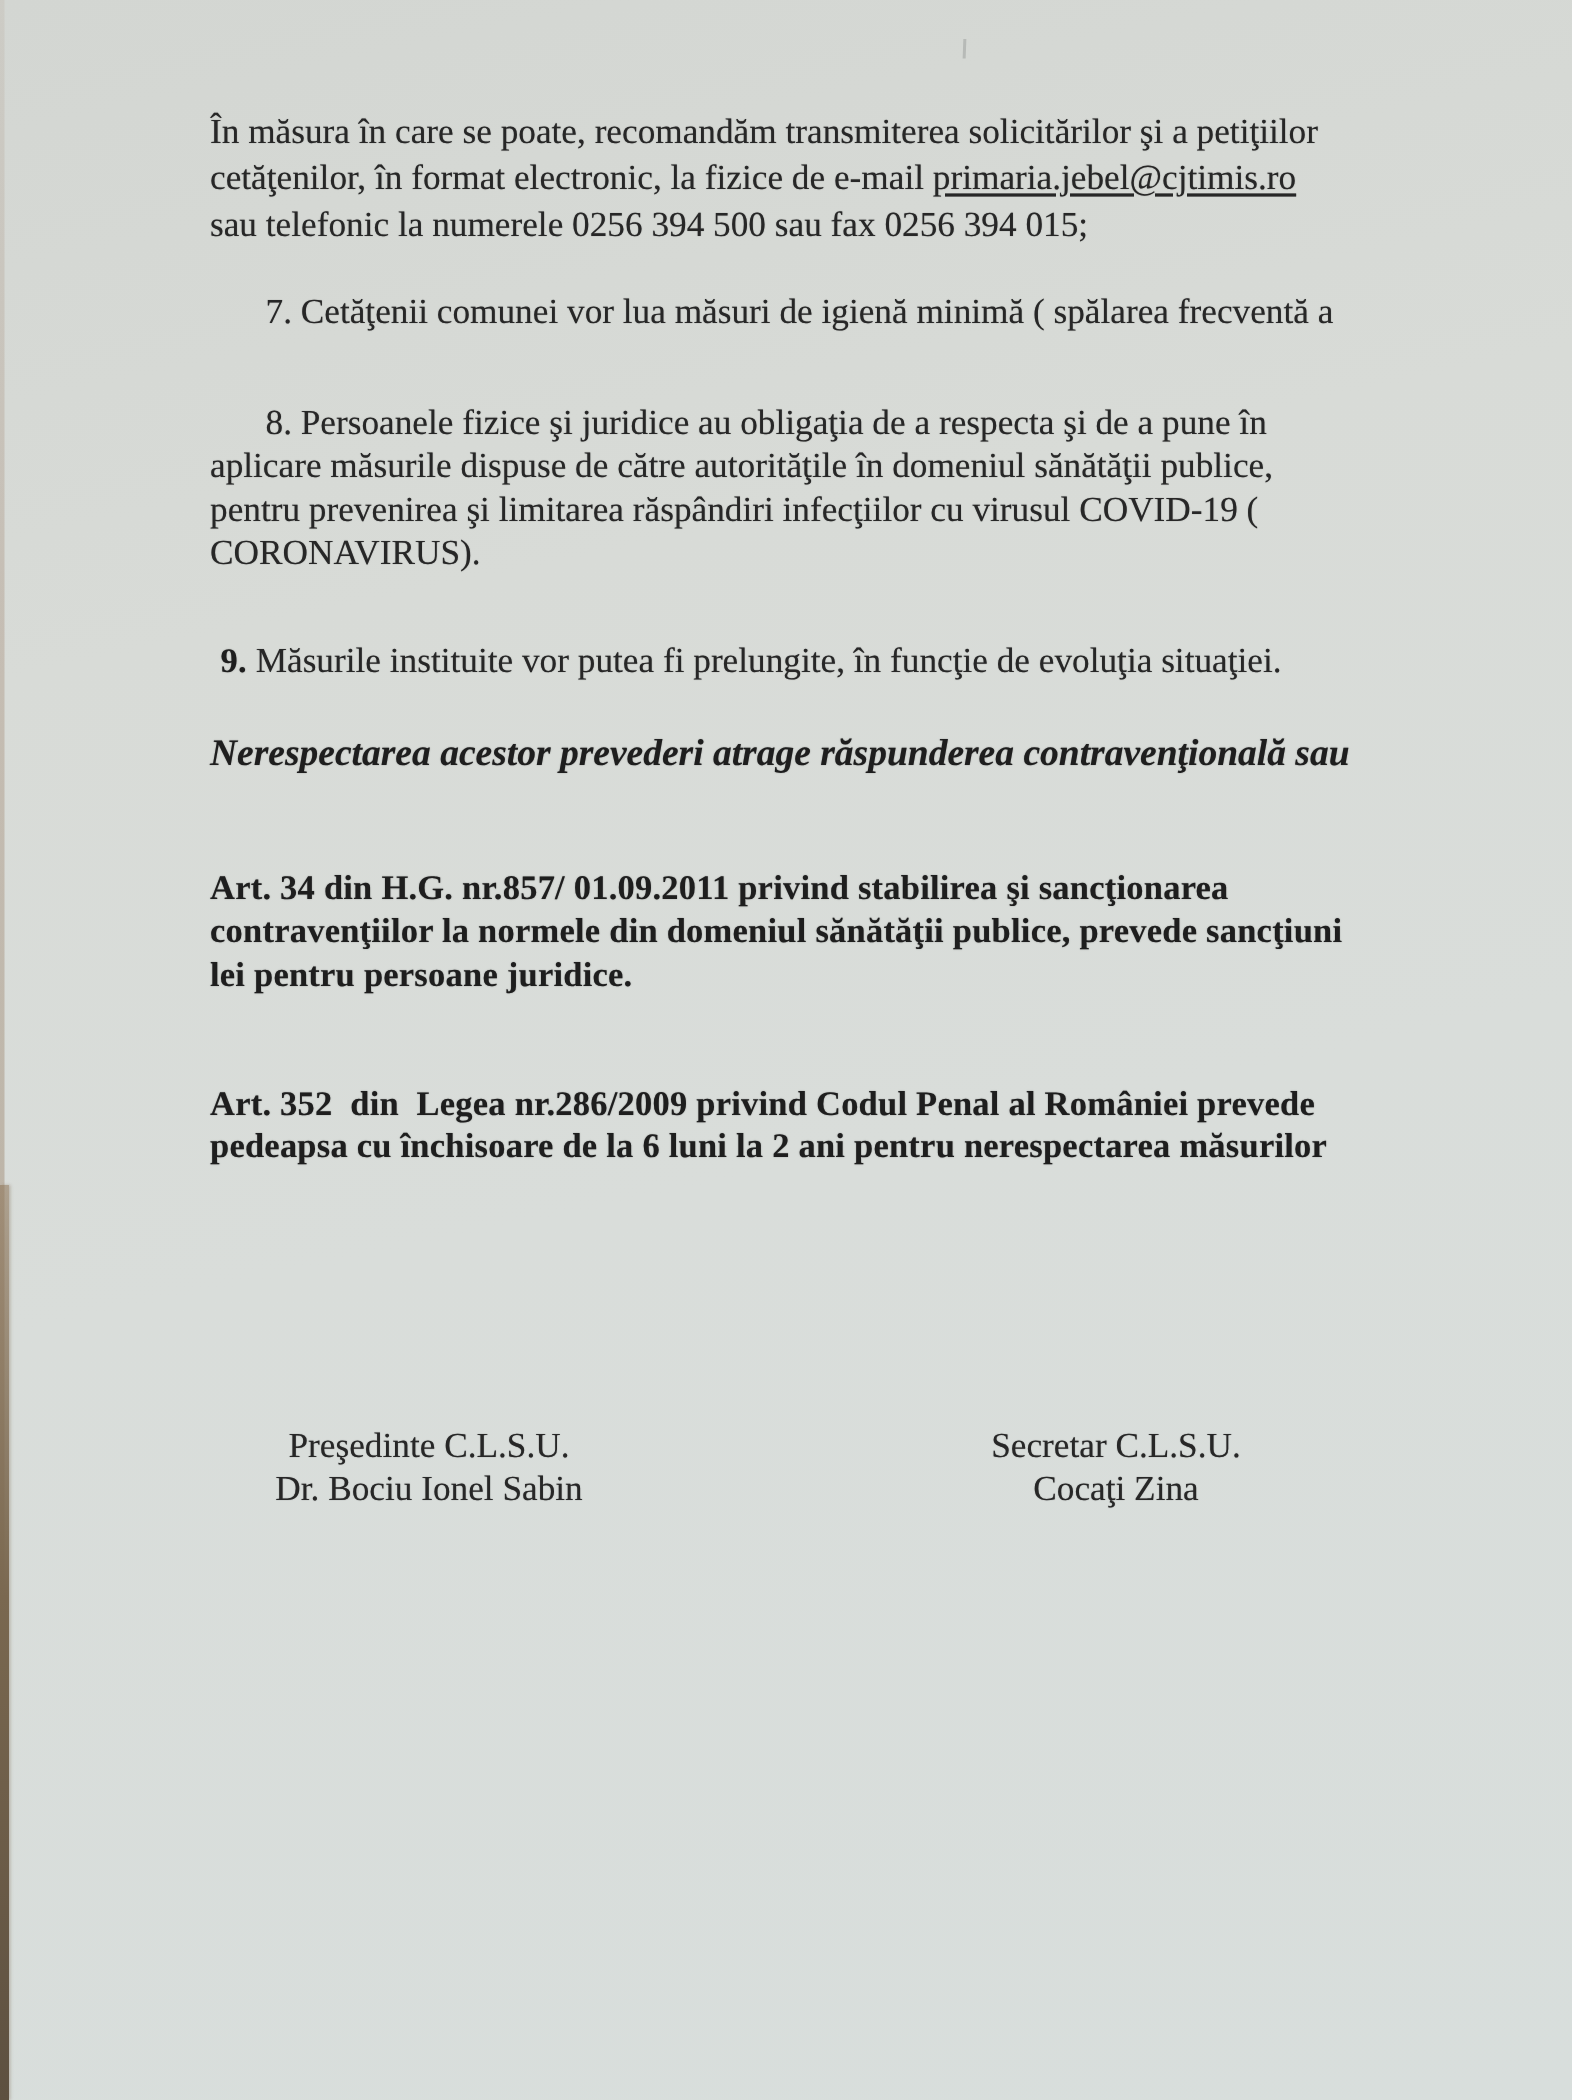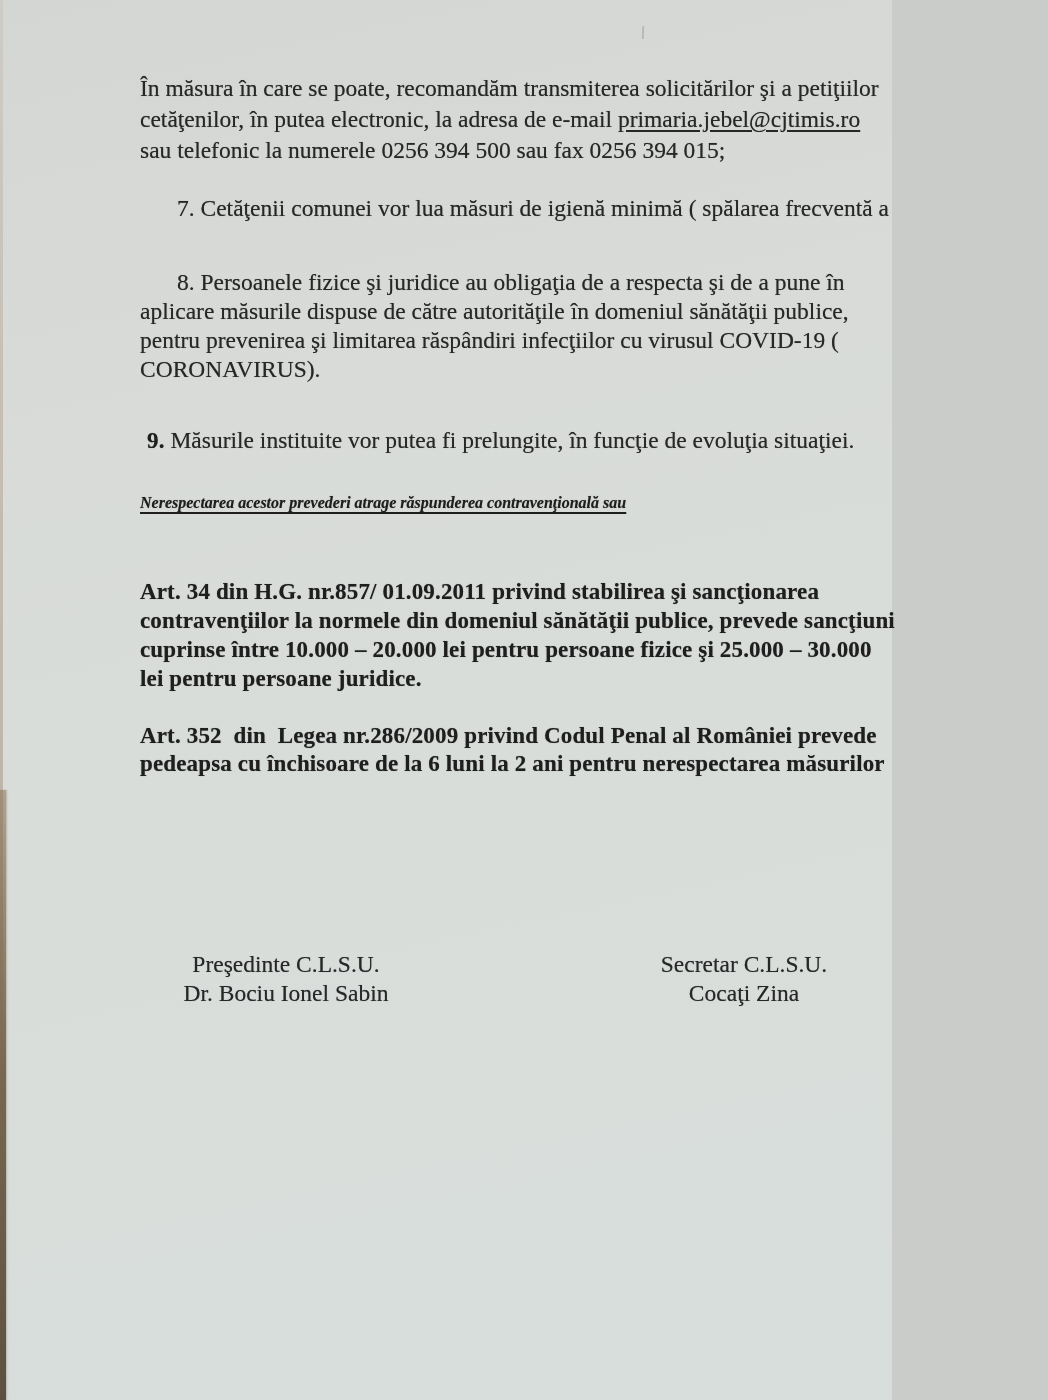--- a/index.html
+++ b/index.html
@@ -5,21 +5,21 @@
   html, body {
     margin: 0;
     padding: 0;
     width: 1048px;
     height: 1400px;
     overflow: hidden;
     background: #c9ccc9;
   }
   .page {
     position: relative;
-    width: 892px;
+    width: 1048px;
     height: 1400px;
     background: linear-gradient(168deg, #d3d6d2 0%, #d8dbd7 28%, #d9ddda 55%, #d8dedc 100%);
     font-family: "Liberation Serif", "DejaVu Serif", serif;
     color: #272727;
   }
   
   .edge-faint {
     position: absolute;
     left: 0; top: 0;
     width: 3px; height: 1400px;
@@ -62,23 +62,22 @@
   .bold .line, .boldspan {
     font-weight: bold;
     font-size: 23px;
     color: #1e1e1e;
     letter-spacing: 0.15px;
     text-shadow: 0 0 0.8px rgba(25,25,25,0.5);
   }
   .warning .line {
     font-weight: bold;
     font-style: italic;
-    font-size: 16px;
+    font-size: 25px;
     color: #1e1e1e;
-    text-decoration: underline;
     text-decoration-thickness: 1.8px;
     text-underline-offset: 4px;
     text-shadow: 0 0 0.8px rgba(25,25,25,0.5);
   }
   .email {
     text-decoration: underline;
     text-underline-offset: 3px;
   }
   .sig-col {
     position: absolute;
@@ -93,21 +92,21 @@
 <body>
 
 <div class="page">
 
   <div class="edge-faint"></div>
   <div class="edge-strong"></div>
   <div class="scan-tick"></div>
 
   <div class="textblock lh31" style="top:73px">
     <div class="line">În măsura în care se poate, recomandăm transmiterea solicitărilor şi a petiţiilor</div>
-    <div class="line"><span>cetăţenilor, în putea electronic, la adresa de e-mail </span><span class="email">primaria.jebel@cjtimis.ro</span></div>
+    <div class="line"><span>cetăţenilor, în format electronic, la fizice de e-mail </span><span class="email">primaria.jebel@cjtimis.ro</span></div>
     <div class="line">sau telefonic la numerele 0256 394 500 sau fax 0256 394 015;</div>
   </div>
 
   <div class="textblock lh31" style="top:193px">
     <div class="line indent">7. Cetăţenii comunei vor lua măsuri de igienă minimă ( spălarea frecventă a</div>
   </div>
 
   <div class="textblock lh29" style="top:268px">
     <div class="line indent">8. Persoanele fizice şi juridice au obligaţia de a respecta şi de a pune în</div>
     <div class="line">aplicare măsurile dispuse de către autorităţile în domeniul sănătăţii publice,</div>
@@ -119,21 +118,20 @@
     <div class="line indent-sm"><span class="boldspan">9.</span><span> Măsurile instituite vor putea fi prelungite, în funcţie de evoluţia situaţiei.</span></div>
   </div>
 
   <div class="textblock lh28 warning" style="top:489px">
     <div class="line">Nerespectarea acestor prevederi atrage răspunderea contravenţională sau</div>
   </div>
 
   <div class="textblock lh29 bold" style="top:577px">
     <div class="line">Art. 34 din H.G. nr.857/ 01.09.2011 privind stabilirea şi sancţionarea</div>
     <div class="line">contravenţiilor la normele din domeniul sănătăţii publice, prevede sancţiuni</div>
-    <div class="line">cuprinse între 10.000 – 20.000 lei pentru persoane fizice şi 25.000 – 30.000</div>
     <div class="line">lei pentru persoane juridice.</div>
   </div>
 
   <div class="textblock lh28 bold" style="top:722px">
     <div class="line">Art. 352  din  Legea nr.286/2009 privind Codul Penal al României prevede</div>
     <div class="line">pedeapsa cu închisoare de la 6 luni la 2 ani pentru nerespectarea măsurilor</div>
   </div>
 
   <div class="sig-col sig-left">
     <div class="line">Preşedinte C.L.S.U.</div>

